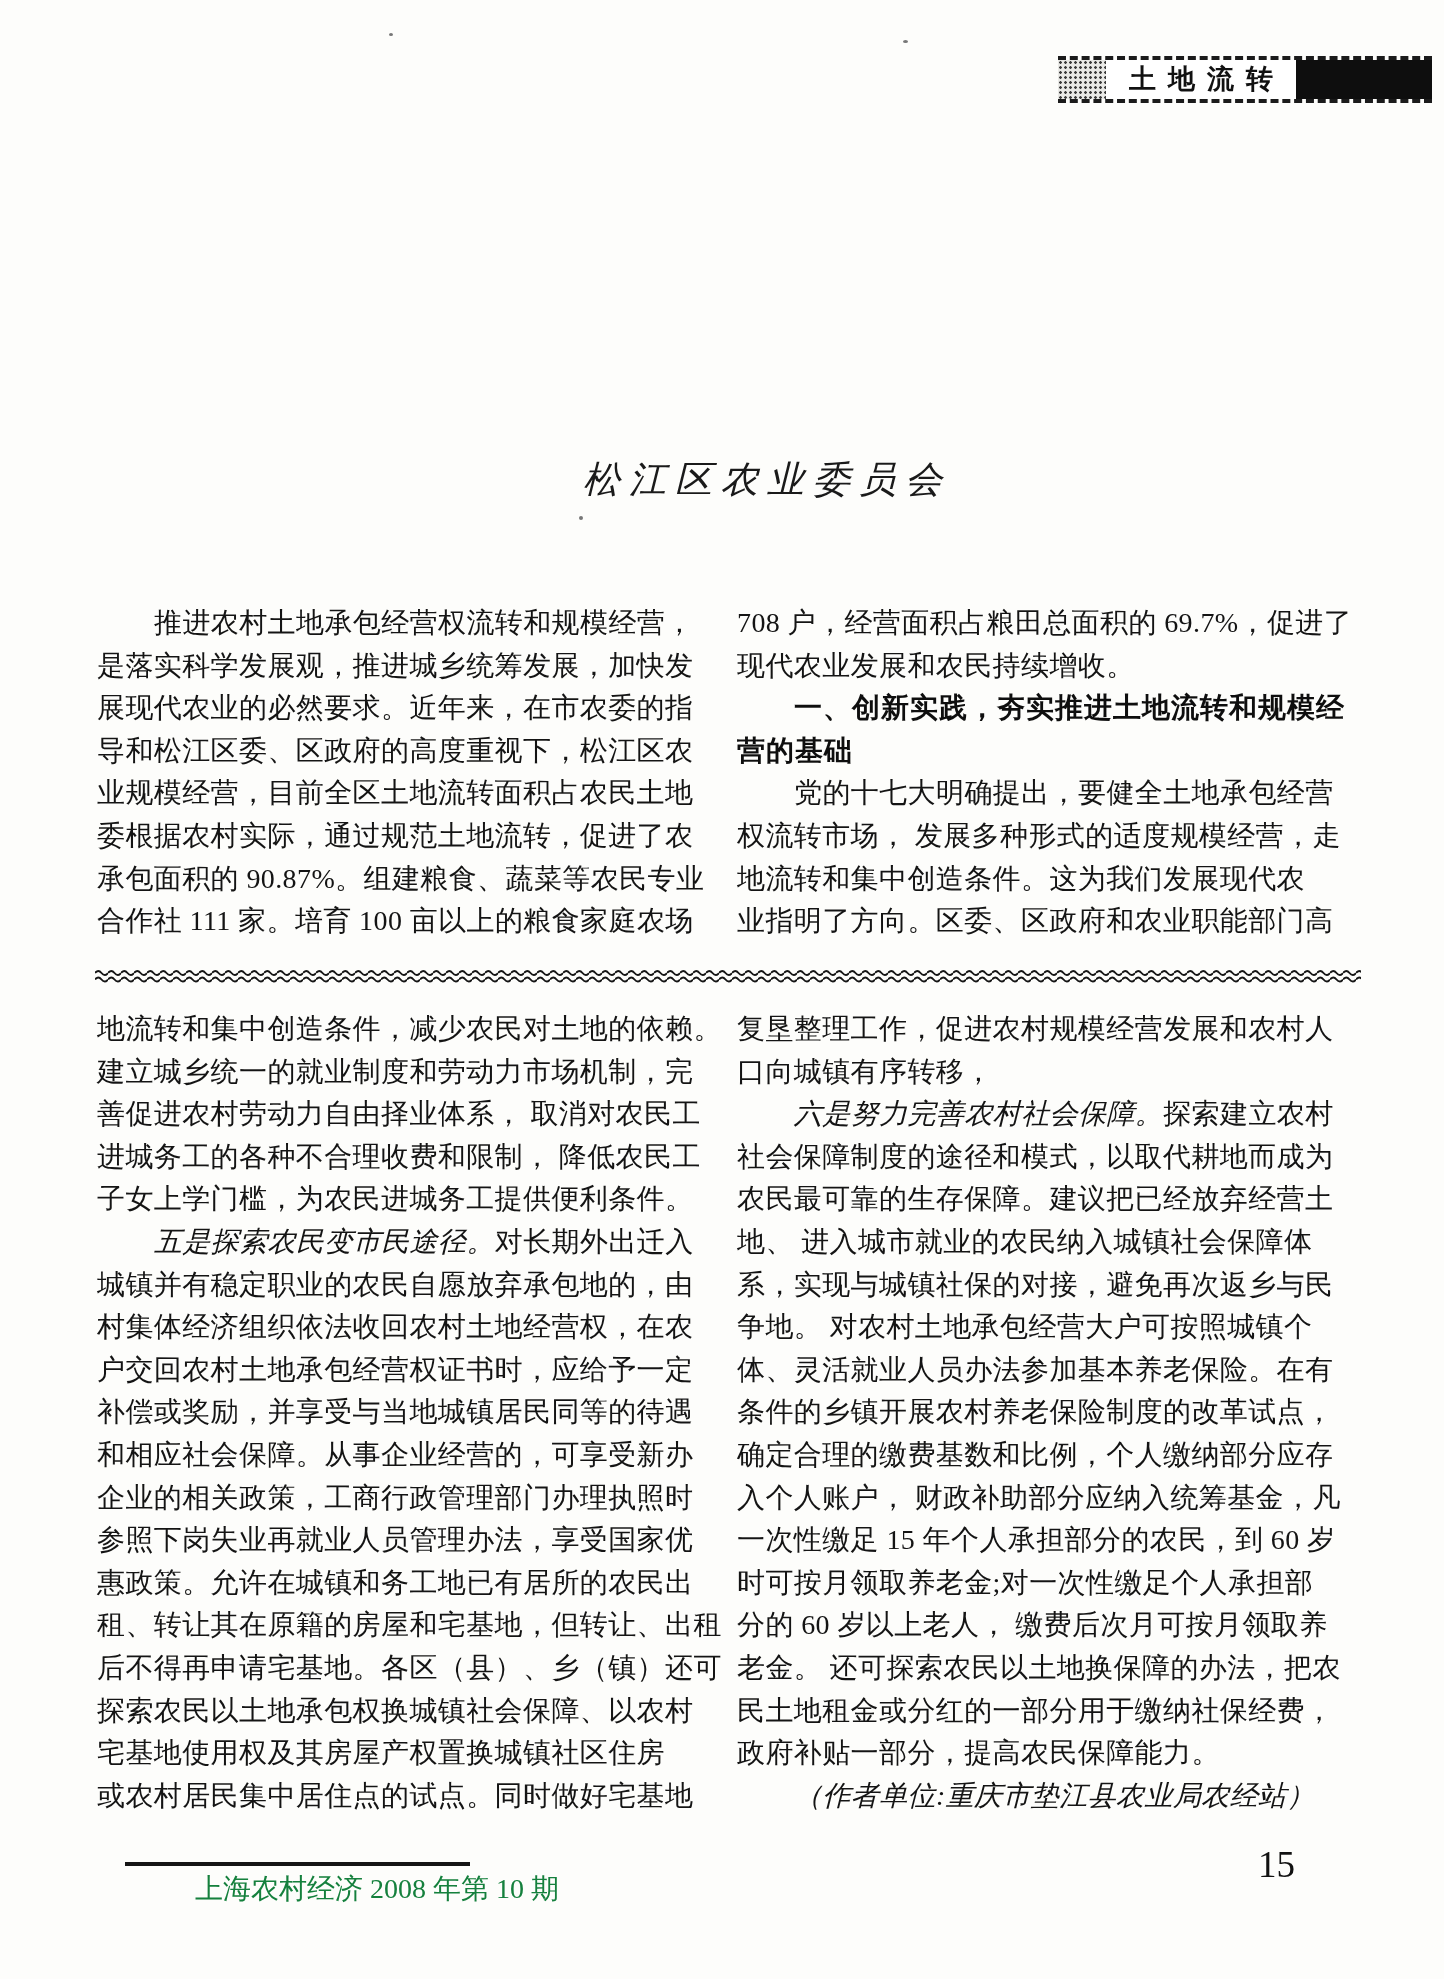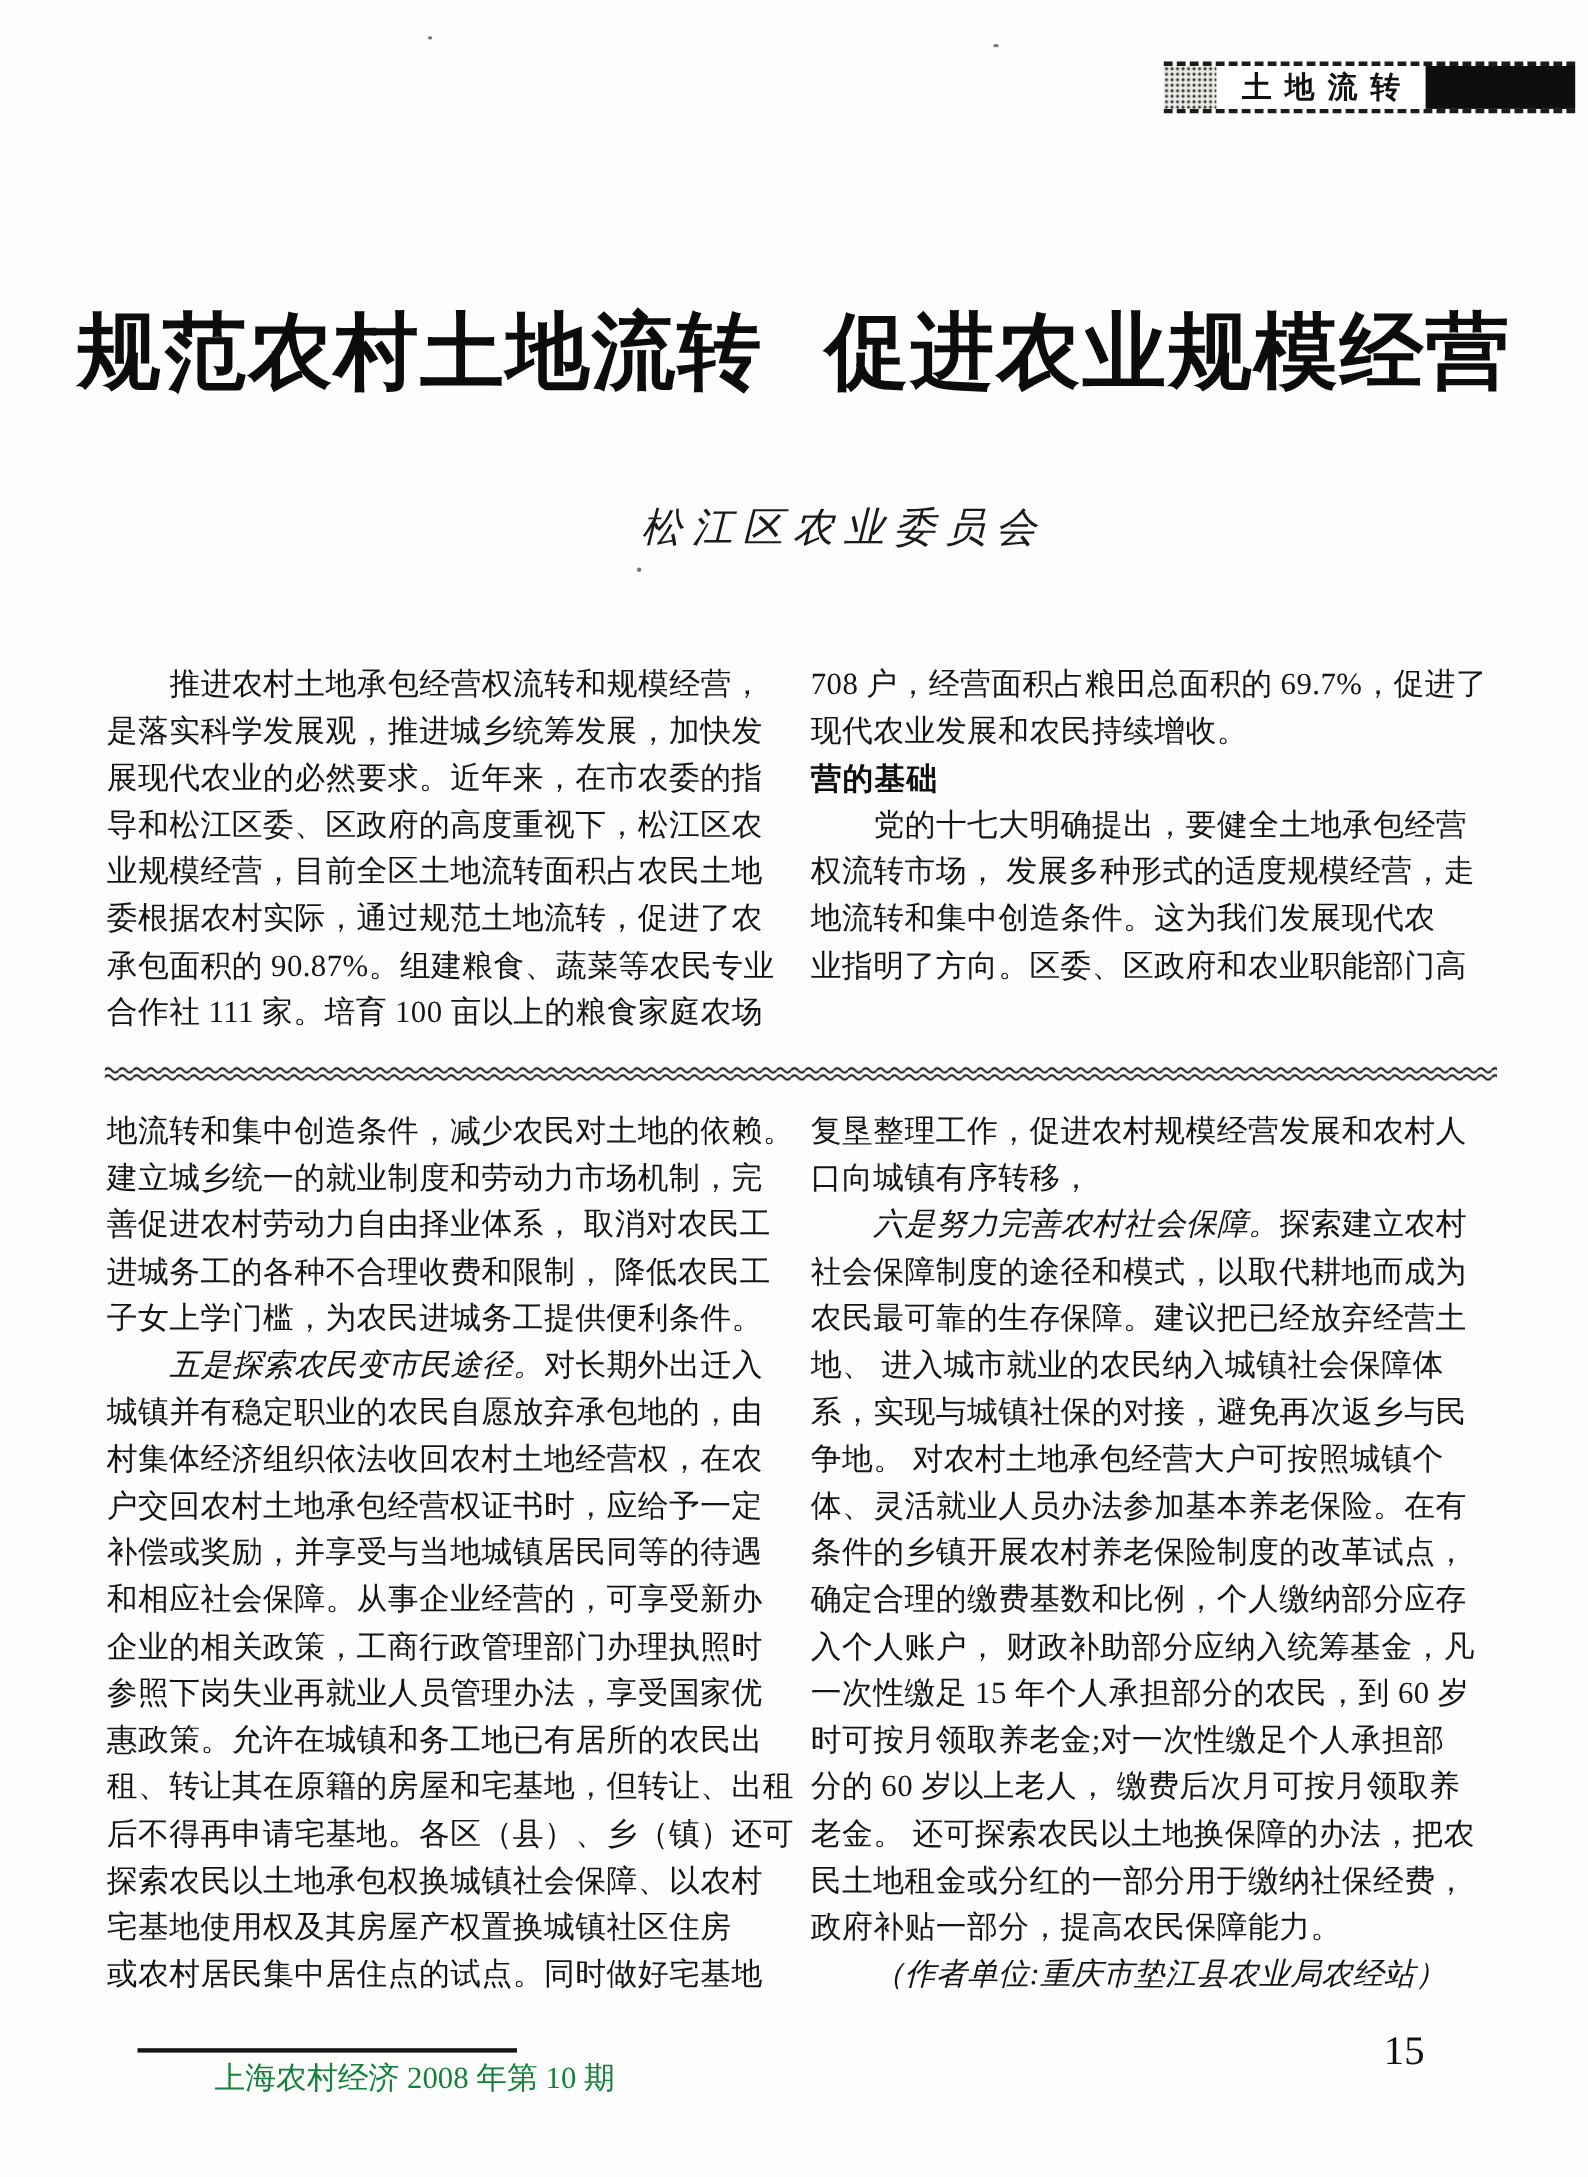--- a/index.html
+++ b/index.html
@@ -129,39 +129,37 @@
 <body>
 
 <div id="page">
 
   <div class="tag-badge">
     <div class="badge-dots"></div>
     <div class="badge-label">土地流转</div>
     <div class="badge-bar"></div>
   </div>
 
-  <div class="article-title">
-    <span>规范农村土地流转</span><span class="gap"></span><span>促进农业规模经营</span>
-  </div>
 
   <div class="author-line">松江区农业委员会</div>
 
   <div class="col col-top-left">
       <div class="tline ind"><span class="seg-n">推进农村土地承包经营权流转和规模经营，</span></div>
       <div class="tline"><span class="seg-n">是落实科学发展观，推进城乡统筹发展，加快发</span></div>
       <div class="tline"><span class="seg-n">展现代农业的必然要求。近年来，在市农委的指</span></div>
       <div class="tline"><span class="seg-n">导和松江区委、区政府的高度重视下，松江区农</span></div>
       <div class="tline"><span class="seg-n">业规模经营，目前全区土地流转面积占农民土地</span></div>
       <div class="tline"><span class="seg-n">委根据农村实际，通过规范土地流转，促进了农</span></div>
       <div class="tline"><span class="seg-n">承包面积的 90.87%。组建粮食、蔬菜等农民专业</span></div>
       <div class="tline"><span class="seg-n">合作社 111 家。培育 100 亩以上的粮食家庭农场</span></div>
     </div>
   <div class="col col-top-right">
       <div class="tline"><span class="seg-n">708 户，经营面积占粮田总面积的 69.7%，促进了</span></div>
       <div class="tline"><span class="seg-n">现代农业发展和农民持续增收。</span></div>
+      <div class="tline ind"><span class="seg-b">一、创新实践，夯实推进土地流转和规模经</span></div>
       <div class="tline"><span class="seg-b">营的基础</span></div>
       <div class="tline ind"><span class="seg-n">党的十七大明确提出，要健全土地承包经营</span></div>
       <div class="tline"><span class="seg-n">权流转市场， 发展多种形式的适度规模经营，走</span></div>
       <div class="tline"><span class="seg-n">地流转和集中创造条件。这为我们发展现代农</span></div>
       <div class="tline"><span class="seg-n">业指明了方向。区委、区政府和农业职能部门高</span></div>
     </div>
 
   <svg class="wavy-divider" width="1266" height="16" viewBox="0 0 1266 16">
     <defs>
       <pattern id="wave" width="13" height="16" patternUnits="userSpaceOnUse">

